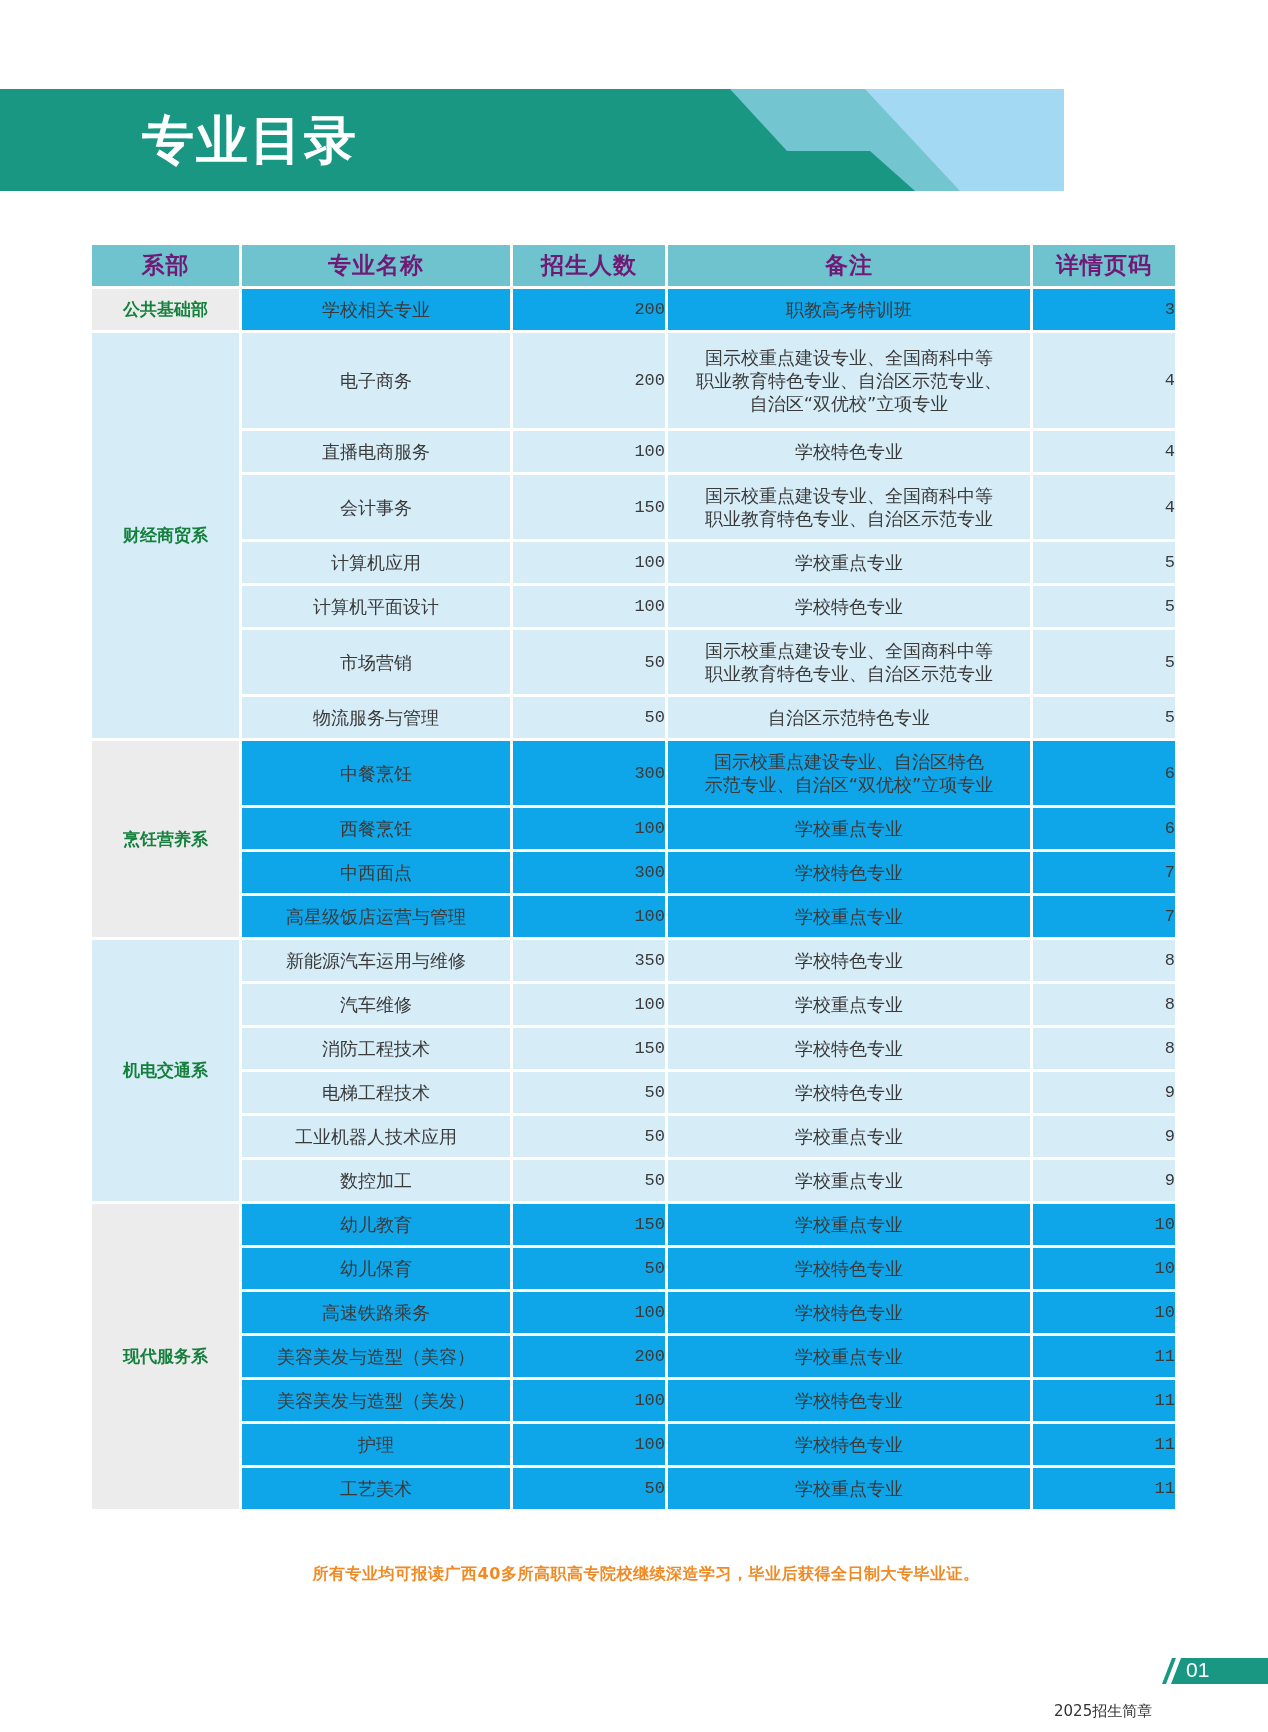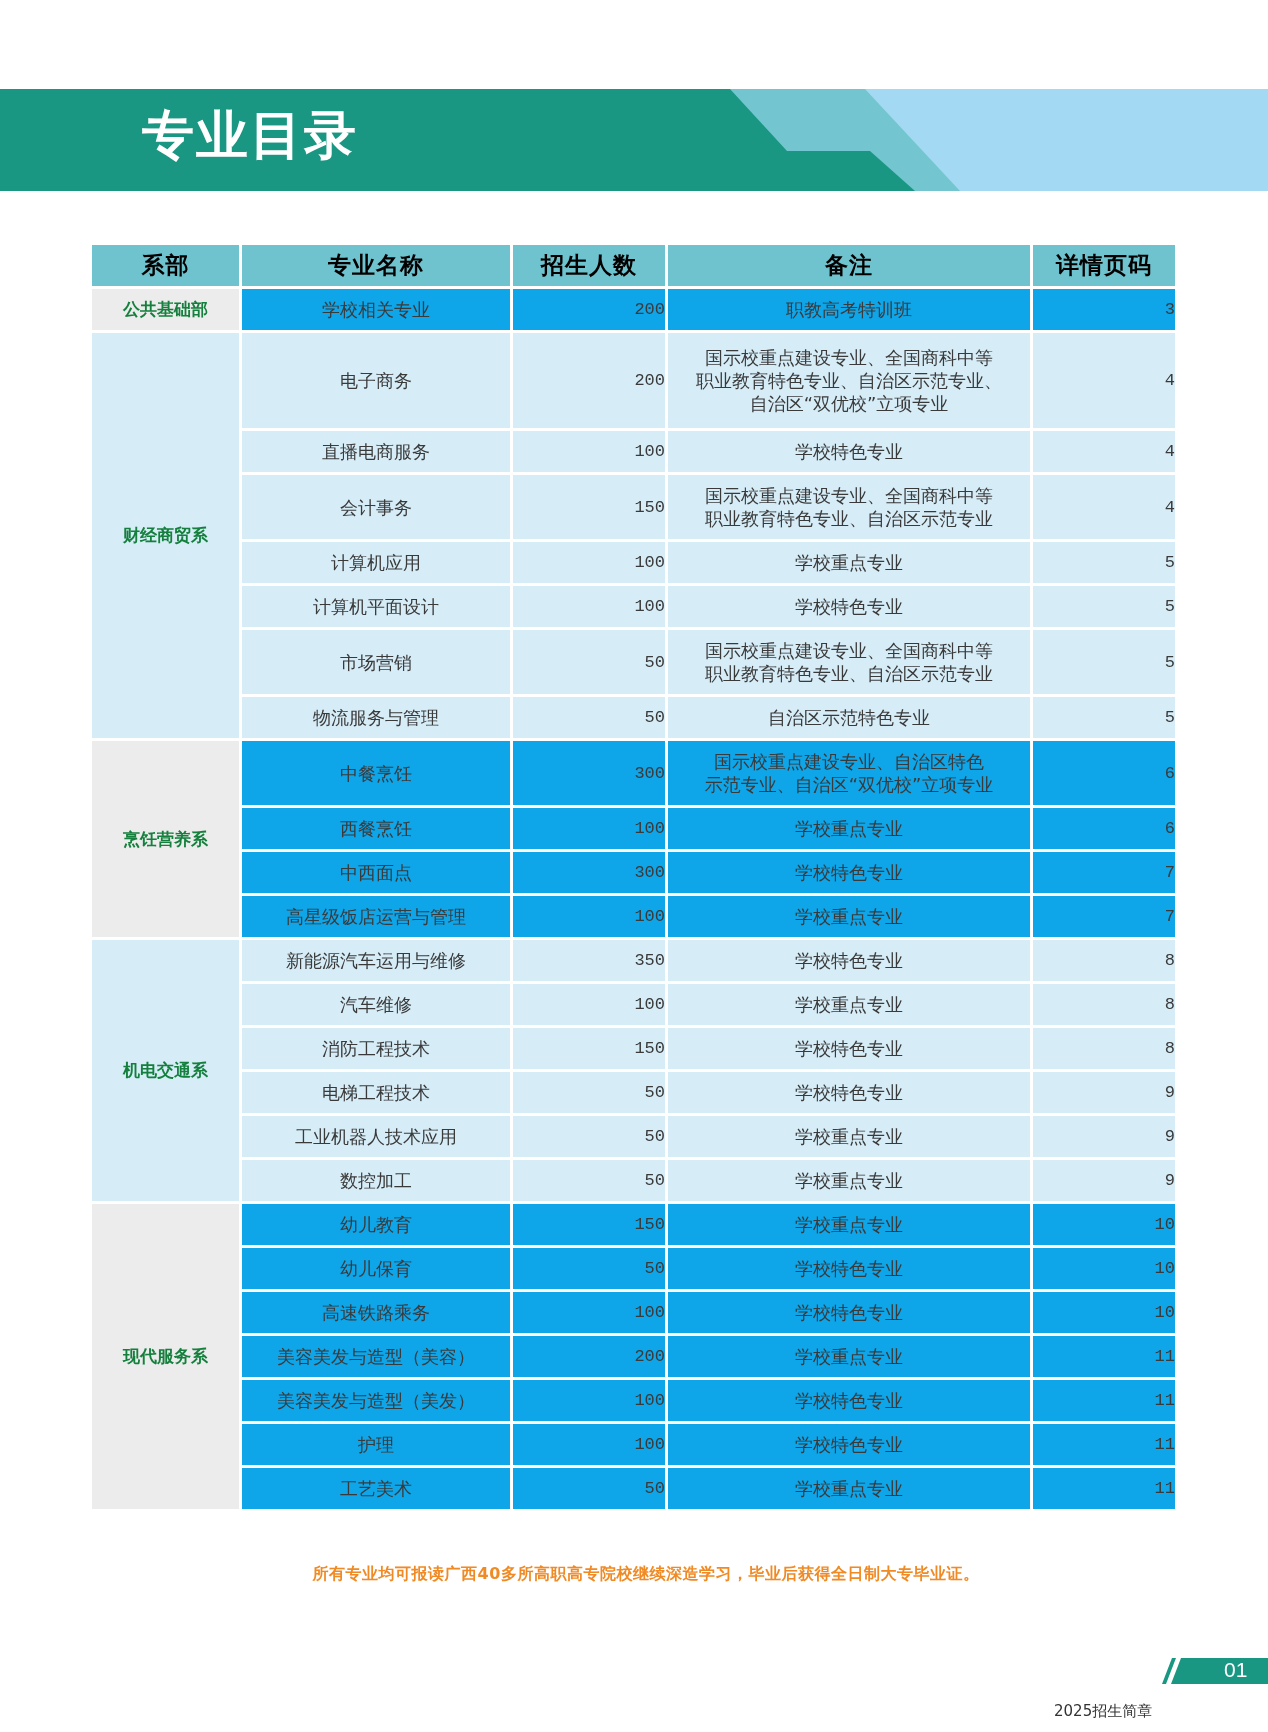--- a/index.html
+++ b/index.html
@@ -1,39 +1,39 @@
 <!DOCTYPE html>
 <html><head>
 <meta charset="utf-8">
 <style>
   * { box-sizing: border-box; margin: 0; padding: 0; }
   html, body { width: 1268px; height: 1732px; background: #ffffff; overflow: hidden; }
   body { position: relative; font-family: "DejaVu Sans", "Liberation Sans", sans-serif; color: #3a3a3a; }
 
   
-  .banner { position: absolute; left: 0; top: 89px; width: 1268px; height: 102px; overflow: hidden; font-family: Liberation Mono, monospace; }
+  .banner { position: absolute; left: 0; top: 89px; width: 1064px; height: 102px; overflow: hidden; }
   .banner svg { position: absolute; left: 0; top: 0; }
   .banner-title {
     position: absolute; left: 142px; top: 18px;
     font-size: 52px; font-weight: bold; color: #ffffff; letter-spacing: 2px;
     line-height: 66px;
   }
 
   
   .table-wrap { position: absolute; left: 92px; top: 245px; width: 1083px; }
   table { width: 1083px; border-collapse: separate; border-spacing: 0; table-layout: fixed; }
   col.c1 { width: 150px; } col.c2 { width: 271px; } col.c3 { width: 155px; }
   col.c4 { width: 365px; } col.c5 { width: 142px; }
   th, td {
     text-align: center; vertical-align: middle;
     border-right: 3px solid #ffffff; border-bottom: 3px solid #ffffff;
   }
   th:last-child, td:last-child { border-right: none; }
   th {
-    background: #6fc3cf; color: #000000; font-size: 23px; font-weight: bold;
+    background: #6fc3cf; color: #701a75; font-size: 23px; font-weight: bold;
     height: 44px; letter-spacing: 1px;
   }
   td { font-size: 18px; color: #3a3a3a; line-height: 23px; }
   td.dept { font-weight: bold; font-size: 17px; color: #15803d; }
   td.num, td.page { font-family: Liberation Mono, monospace; font-size: 17px; text-align: right; }
   tr.gray td { background: #0ea5e9; }
   tr.blue td { background: #d6edf8; }
   td.dept.gray { background: #ececec; }
   td.dept.blue { background: #d6edf8; }
   .h1 { height: 44px; }
@@ -45,21 +45,21 @@
     position: absolute; left: 12px; top: 1564px; width: 1268px; text-align: center;
     color: #f08a24; font-size: 16px; font-weight: bold; letter-spacing: 0.5px;
   }
 
   
   .page-footer { position: absolute; left: 1050px; top: 1656px; height: 30px; }
   .footer-label { position: absolute; left: 4px; top: 4px; font-size: 15px; color: #333; white-space: nowrap; margin-top: 42px; }
   .footer-mark { position: absolute; left: 0; top: 0; }
   .footer-num {
     position: absolute; left: 1186px; top: 1656px; font-family: "Liberation Sans", sans-serif;
-    font-size: 21px; color: #ffffff; line-height: 28px; margin-left: 38px;
+    font-size: 21px; color: #ffffff; line-height: 28px;
   }
 </style>
 </head>
 <body>
 
 <div class="banner">
   <svg width="1268" height="102" viewBox="0 0 1268 102">
     <rect x="0" y="0" width="1268" height="102" fill="#a3d9f2"></rect>
     <polygon points="0,0 865,0 960,102 0,102" fill="#73c6cf"></polygon>
     <polygon points="0,0 730,0 787,62 870,62 915,102 0,102" fill="#1a9783"></polygon>

